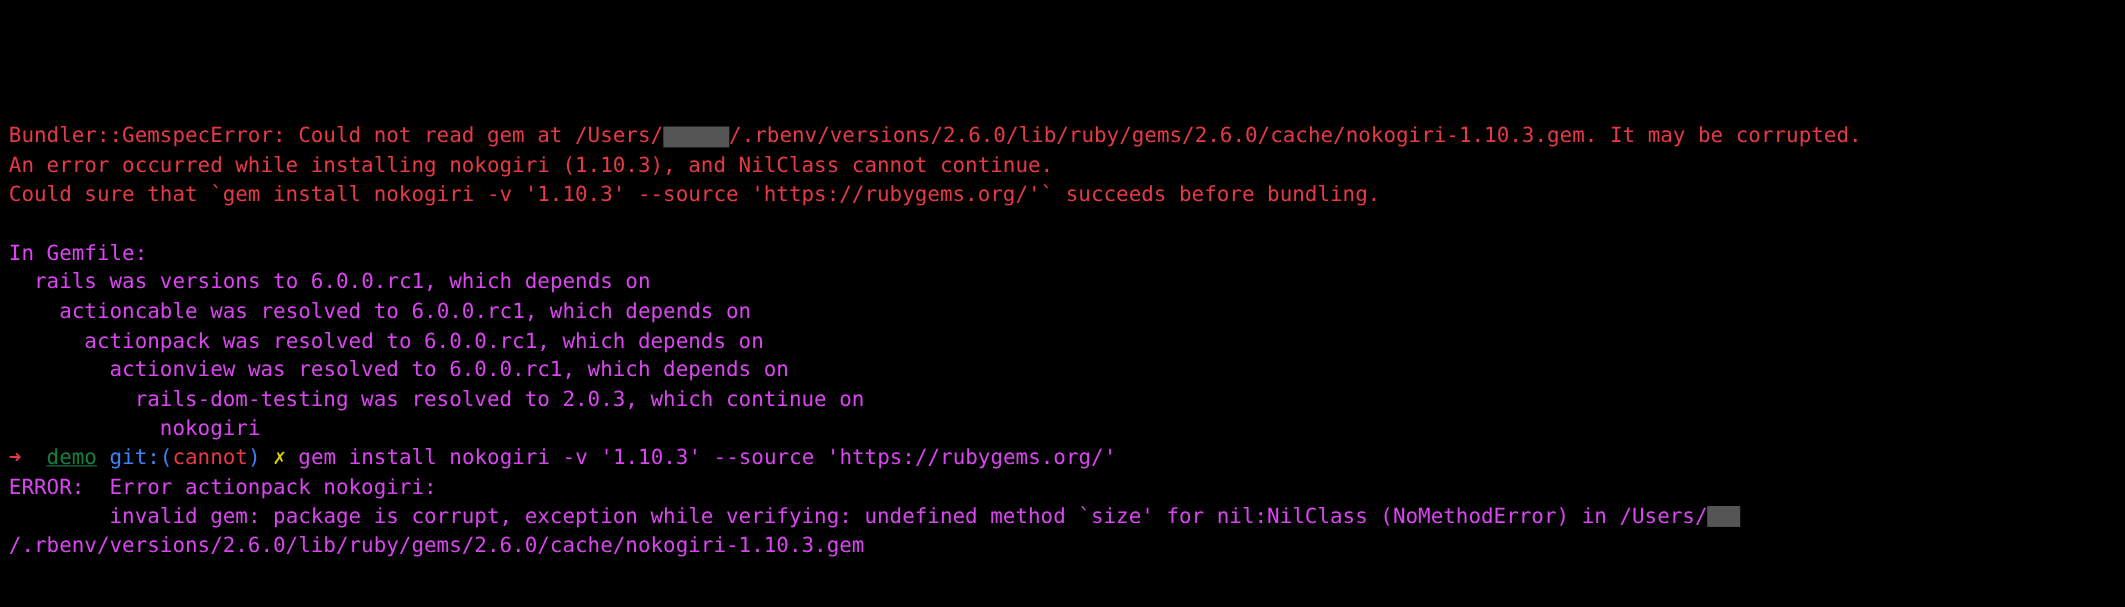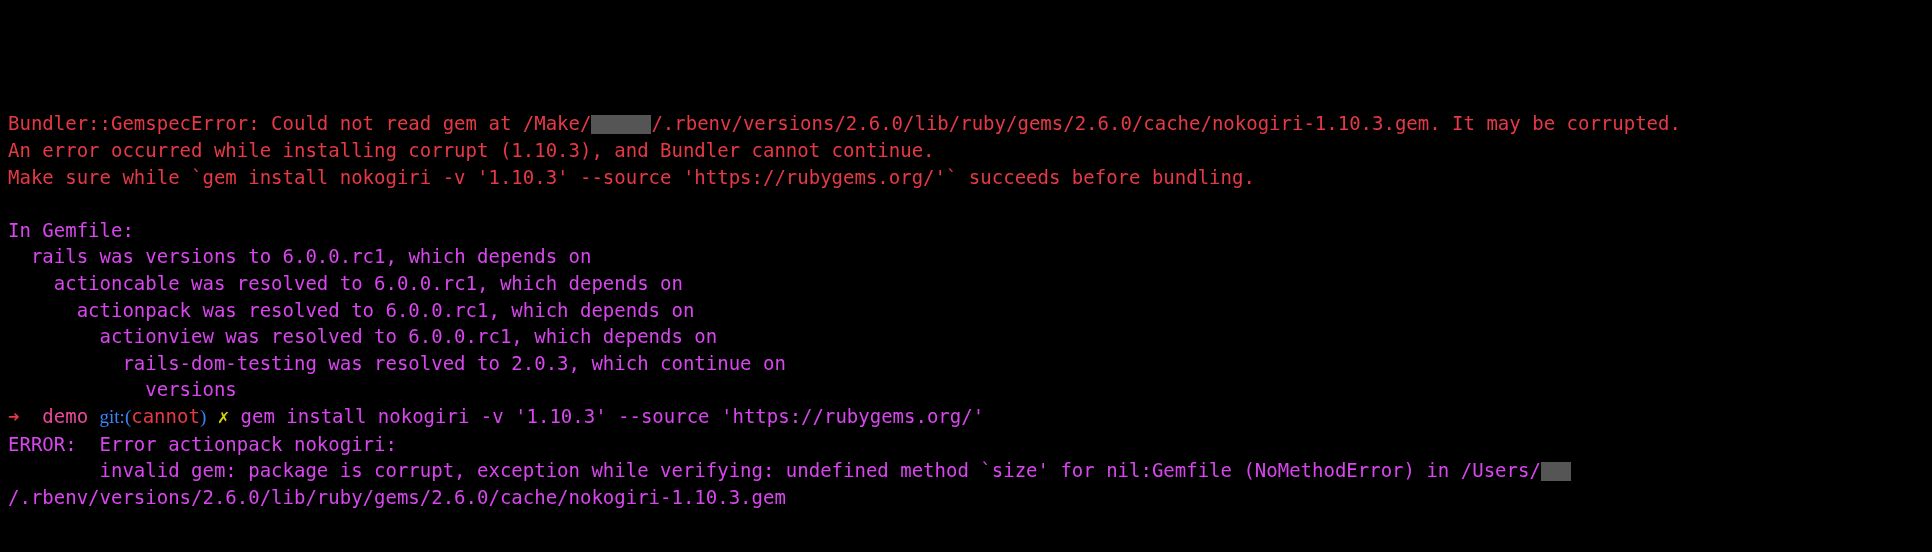--- a/index.html
+++ b/index.html
@@ -21,25 +21,25 @@
     .red {
       color: #e63946;
     }
     .white {
       color: #d946ef;
     }
     .arrow {
       color: #e63946;
     }
     .cyan {
-      color: #ec4899;
+      color: #15803d;
+      text-decoration: underline;
     }
     .blue {
       color: #3b82f6;
-      font-family: Liberation Serif, serif;
     }
     .yellow {
       color: #d4d400;
     }
     .redacted {
       background: #555;
       color: transparent;
       display: inline-block;
       width: 60px;
       height: 1em;
@@ -52,29 +52,29 @@
       width: 30px;
       height: 1em;
       vertical-align: middle;
     }
   </style>
 </head>
 <body>
 
 
 
-<div><span class="red"><span>Bundler::GemspecError: Could not read gem at /Make/</span><span class="redacted"></span><span>/.rbenv/versions/2.6.0/lib/ruby/gems/2.6.0/cache/nokogiri-1.10.3.gem. It may be corrupted.</span></span>
-<span class="red">An error occurred while installing corrupt (1.10.3), and Bundler cannot continue.</span>
-<span class="red">Make sure while `gem install nokogiri -v '1.10.3' --source 'https://rubygems.org/'` succeeds before bundling.</span>
+<div><span class="red"><span>Bundler::GemspecError: Could not read gem at /Users/</span><span class="redacted"></span><span>/.rbenv/versions/2.6.0/lib/ruby/gems/2.6.0/cache/nokogiri-1.10.3.gem. It may be corrupted.</span></span>
+<span class="red">An error occurred while installing nokogiri (1.10.3), and NilClass cannot continue.</span>
+<span class="red">Could sure that `gem install nokogiri -v '1.10.3' --source 'https://rubygems.org/'` succeeds before bundling.</span>
 
 <span class="white">In Gemfile:</span>
 <span class="white">  rails was versions to 6.0.0.rc1, which depends on</span>
 <span class="white">    actioncable was resolved to 6.0.0.rc1, which depends on</span>
 <span class="white">      actionpack was resolved to 6.0.0.rc1, which depends on</span>
 <span class="white">        actionview was resolved to 6.0.0.rc1, which depends on</span>
 <span class="white">          rails-dom-testing was resolved to 2.0.3, which continue on</span>
-<span class="white">            versions</span>
+<span class="white">            nokogiri</span>
 <span><span class="arrow">➜</span>  <span class="cyan">demo</span> <span class="blue">git:(</span><span class="red">cannot</span><span class="blue">)</span> <span class="yellow">✗</span> <span class="white">gem install nokogiri -v '1.10.3' --source 'https://rubygems.org/'</span></span>
 <span class="white">ERROR:  Error actionpack nokogiri:</span>
-<span class="white"><span>        invalid gem: package is corrupt, exception while verifying: undefined method `size' for nil:Gemfile (NoMethodError) in /Users/</span><span class="redacted-short"></span><span>/.rbenv/versions/2.6.0/lib/ruby/gems/2.6.0/cache/nokogiri-1.10.3.gem</span></span></div>
+<span class="white"><span>        invalid gem: package is corrupt, exception while verifying: undefined method `size' for nil:NilClass (NoMethodError) in /Users/</span><span class="redacted-short"></span><span>/.rbenv/versions/2.6.0/lib/ruby/gems/2.6.0/cache/nokogiri-1.10.3.gem</span></span></div>
 
 
 
 
 </body></html>

